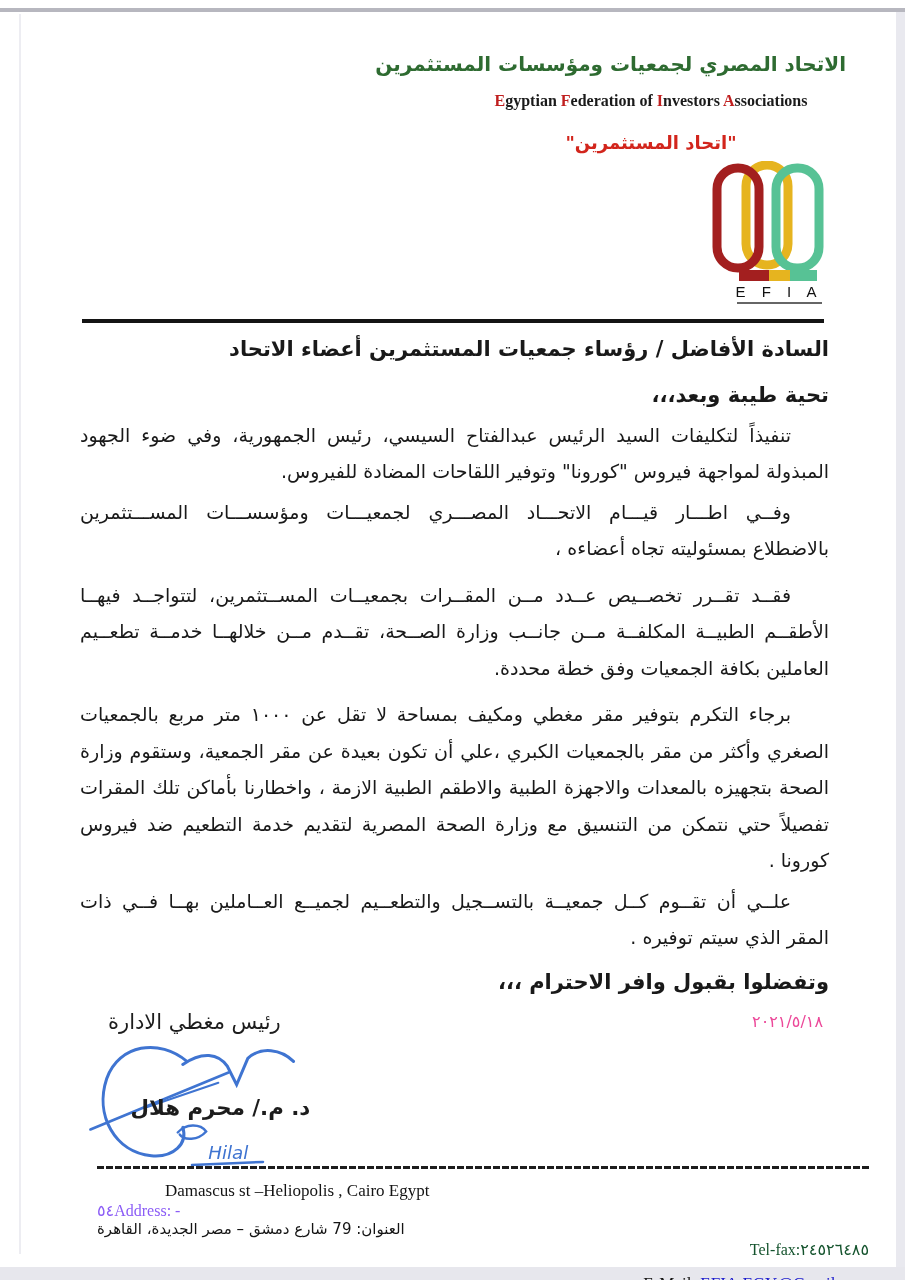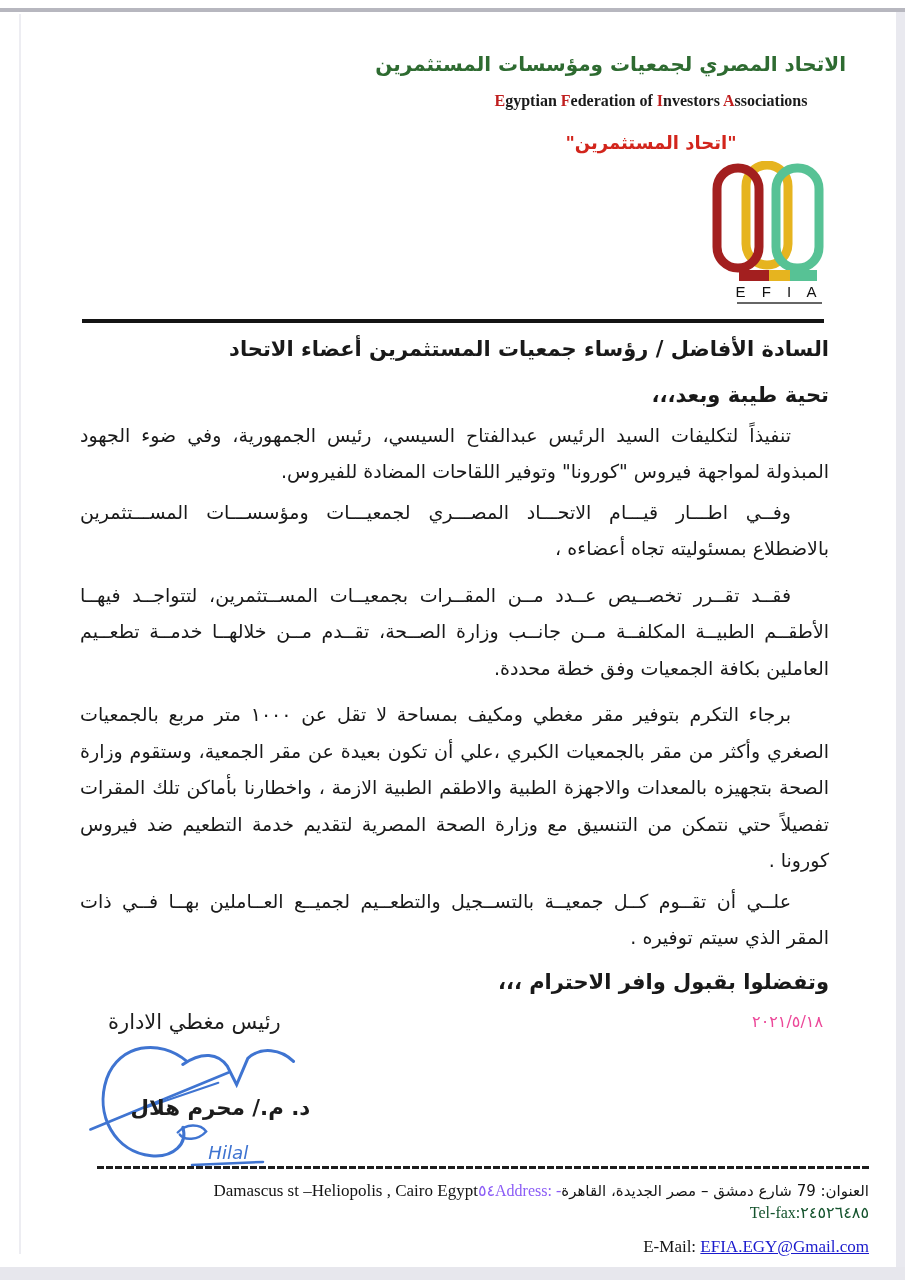--- a/index.html
+++ b/index.html
@@ -33,21 +33,21 @@
   .para.tight{margin-top:4px;}
   .closing{font-size:21px;font-weight:bold;text-align:right;margin-top:14px;}
   .date-row{display:flex;direction:rtl;justify-content:space-between;align-items:center;margin-top:16px;padding:0 6px 0 28px;}
   .date{font-size:16px;color:#ec4899;}
   .signer-title{font-size:21px;color:#1d1d1d;}
   .sig-wrap{margin:2px 0 0 0;padding-right:560px;direction:ltr;}
 
   
   .footer{position:absolute;left:75px;top:1152px;width:772px;}
   .footer-line{height:3px;background:repeating-linear-gradient(90deg,#1d1d1d 0 7px,#ffffff 7px 9px);}
-  .f-row1{display:flex;direction:ltr;justify-content:flex-end;align-items:baseline;margin-top:12px;}
+  .f-row1{display:flex;direction:ltr;justify-content:center;align-items:baseline;margin-top:12px;flex-direction:column;}
   .f-en{font-family:"Liberation Serif",serif;font-size:17px;color:#141414;padding-left:68px;}
   .f-mid{font-family:"Liberation Serif","DejaVu Sans",serif;font-size:16px;color:#8b5cf6;direction:ltr;}
   .f-ar{font-size:15px;color:#141414;direction:rtl;}
   .f-row2{text-align:right;font-family:"Liberation Serif","DejaVu Sans",serif;font-size:16px;color:#14532d;margin-top:2px;}
   .f-row3{text-align:right;font-family:"Liberation Serif",serif;font-size:17px;color:#141414;margin-top:15px;}
   .f-row3 a{color:#1a1acd;text-decoration:underline;font-family:"Liberation Serif",serif;}
 </style>
 </head>
 <body>
 

